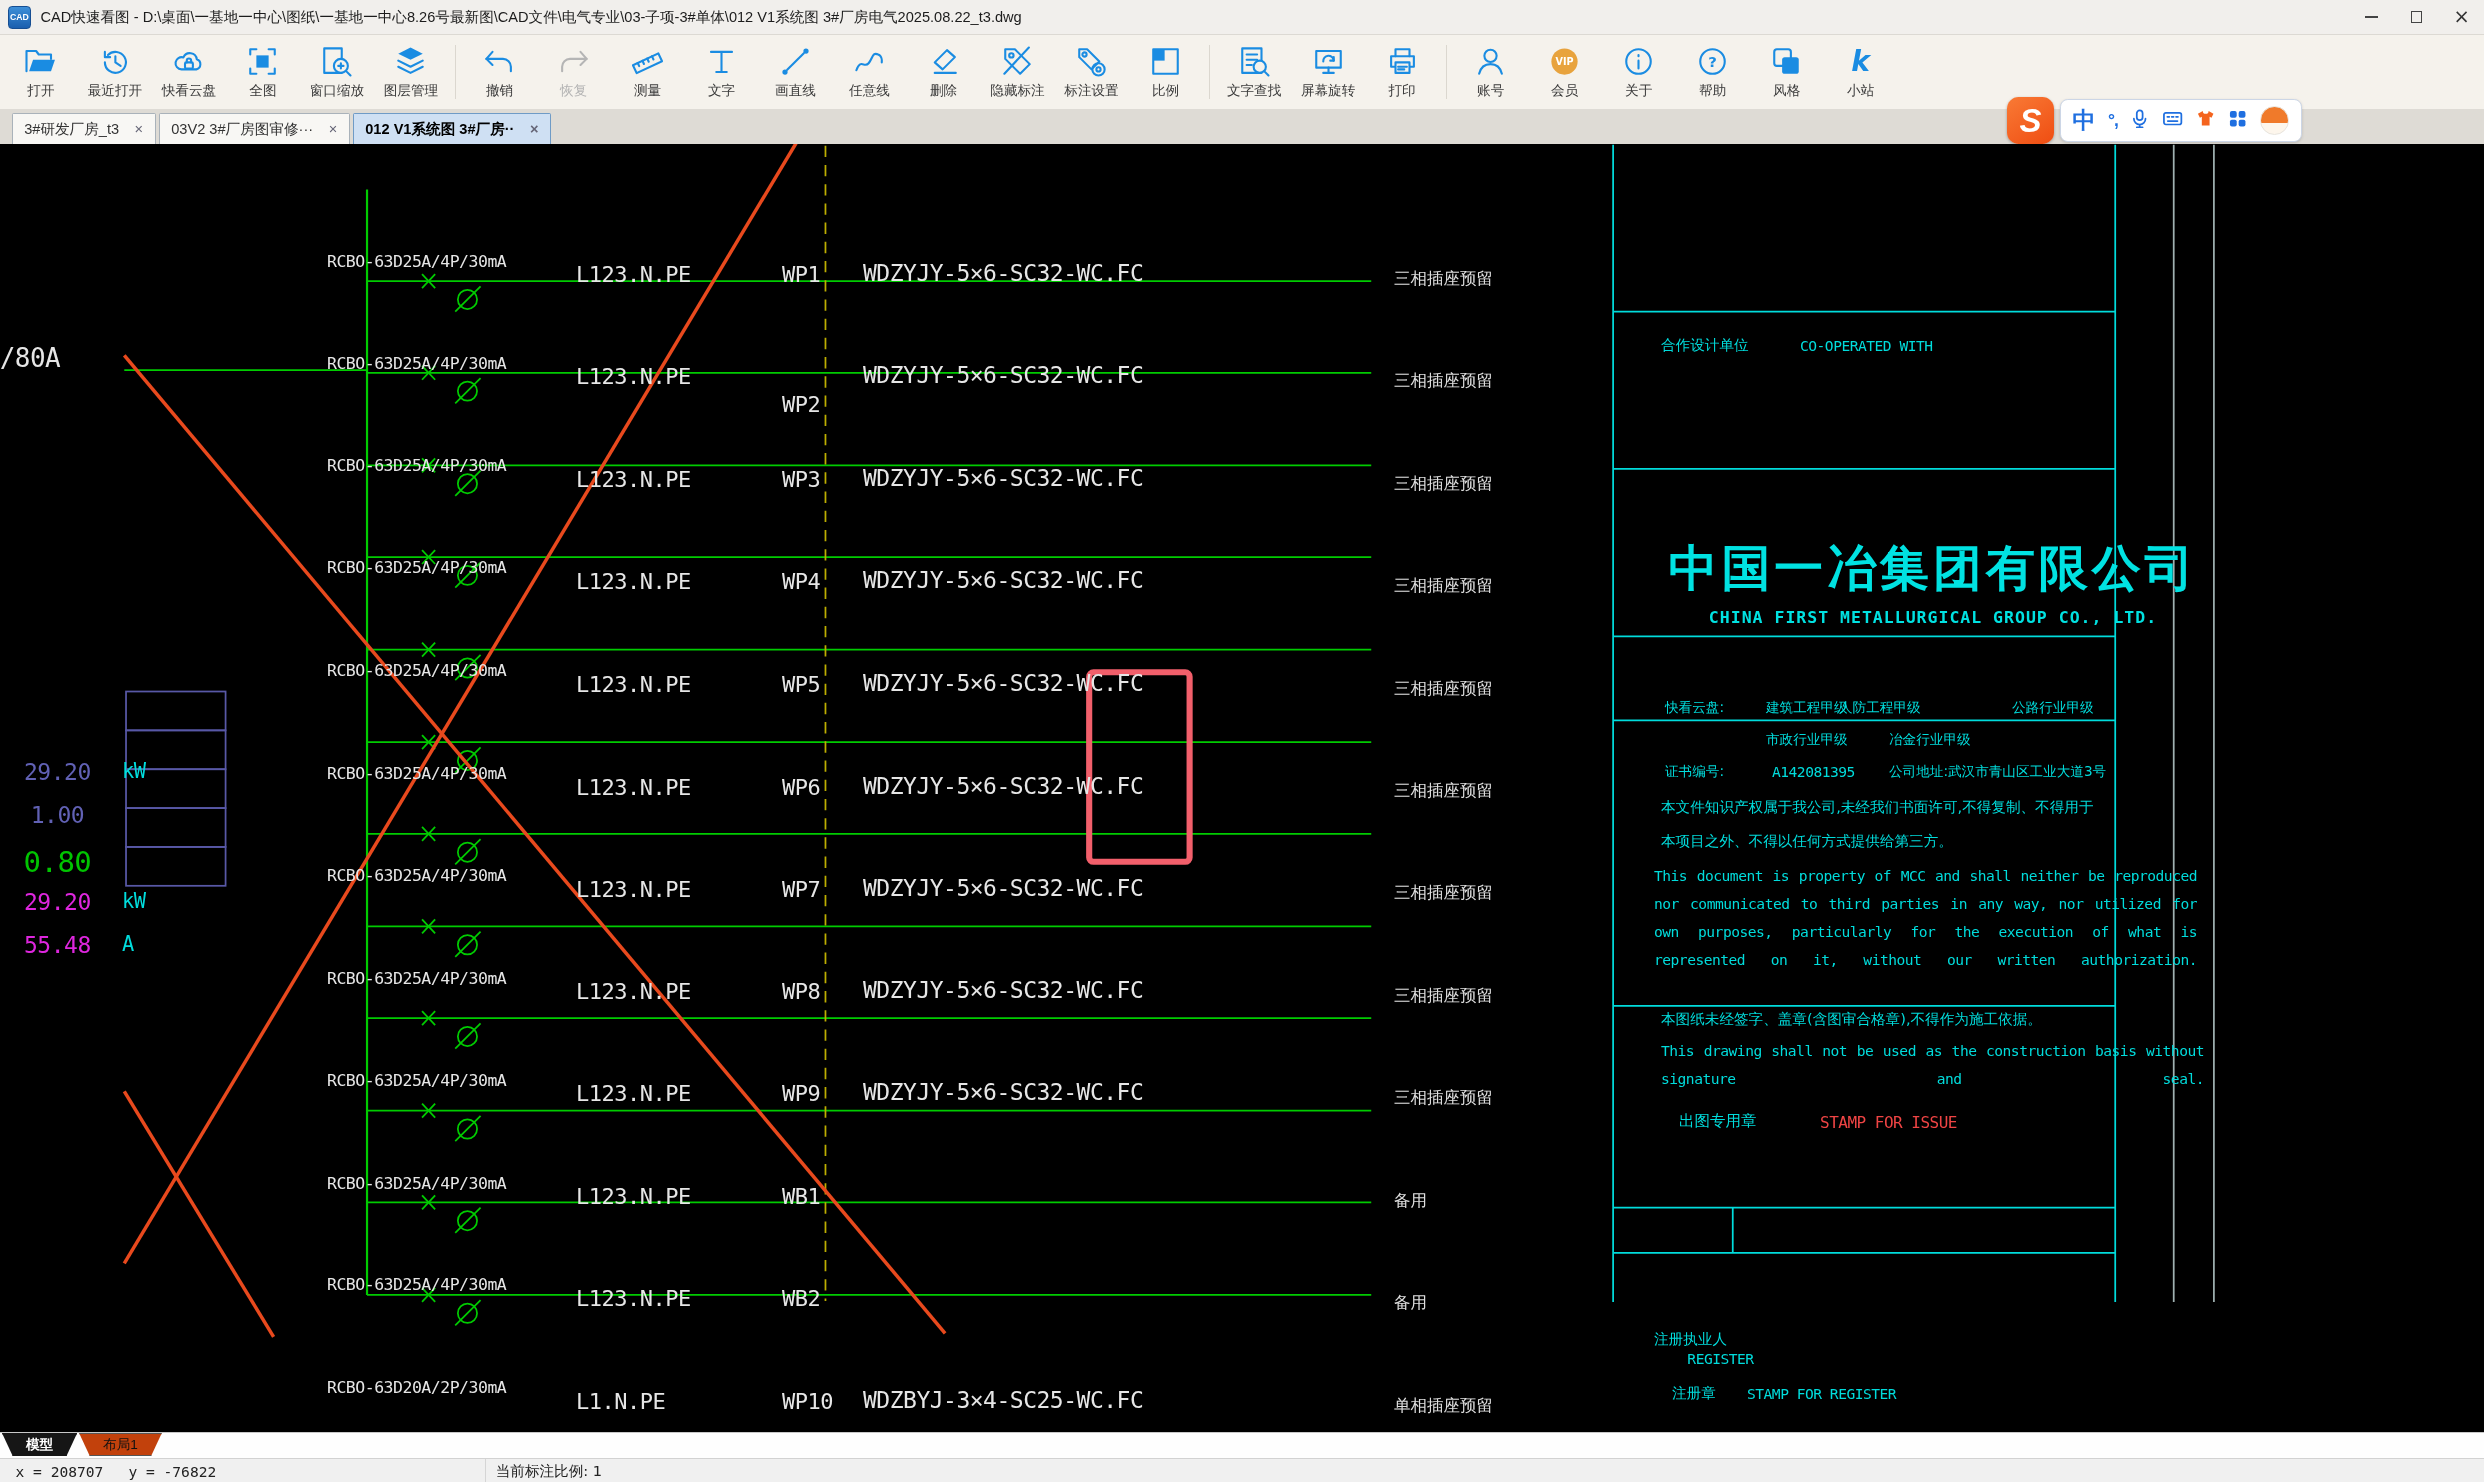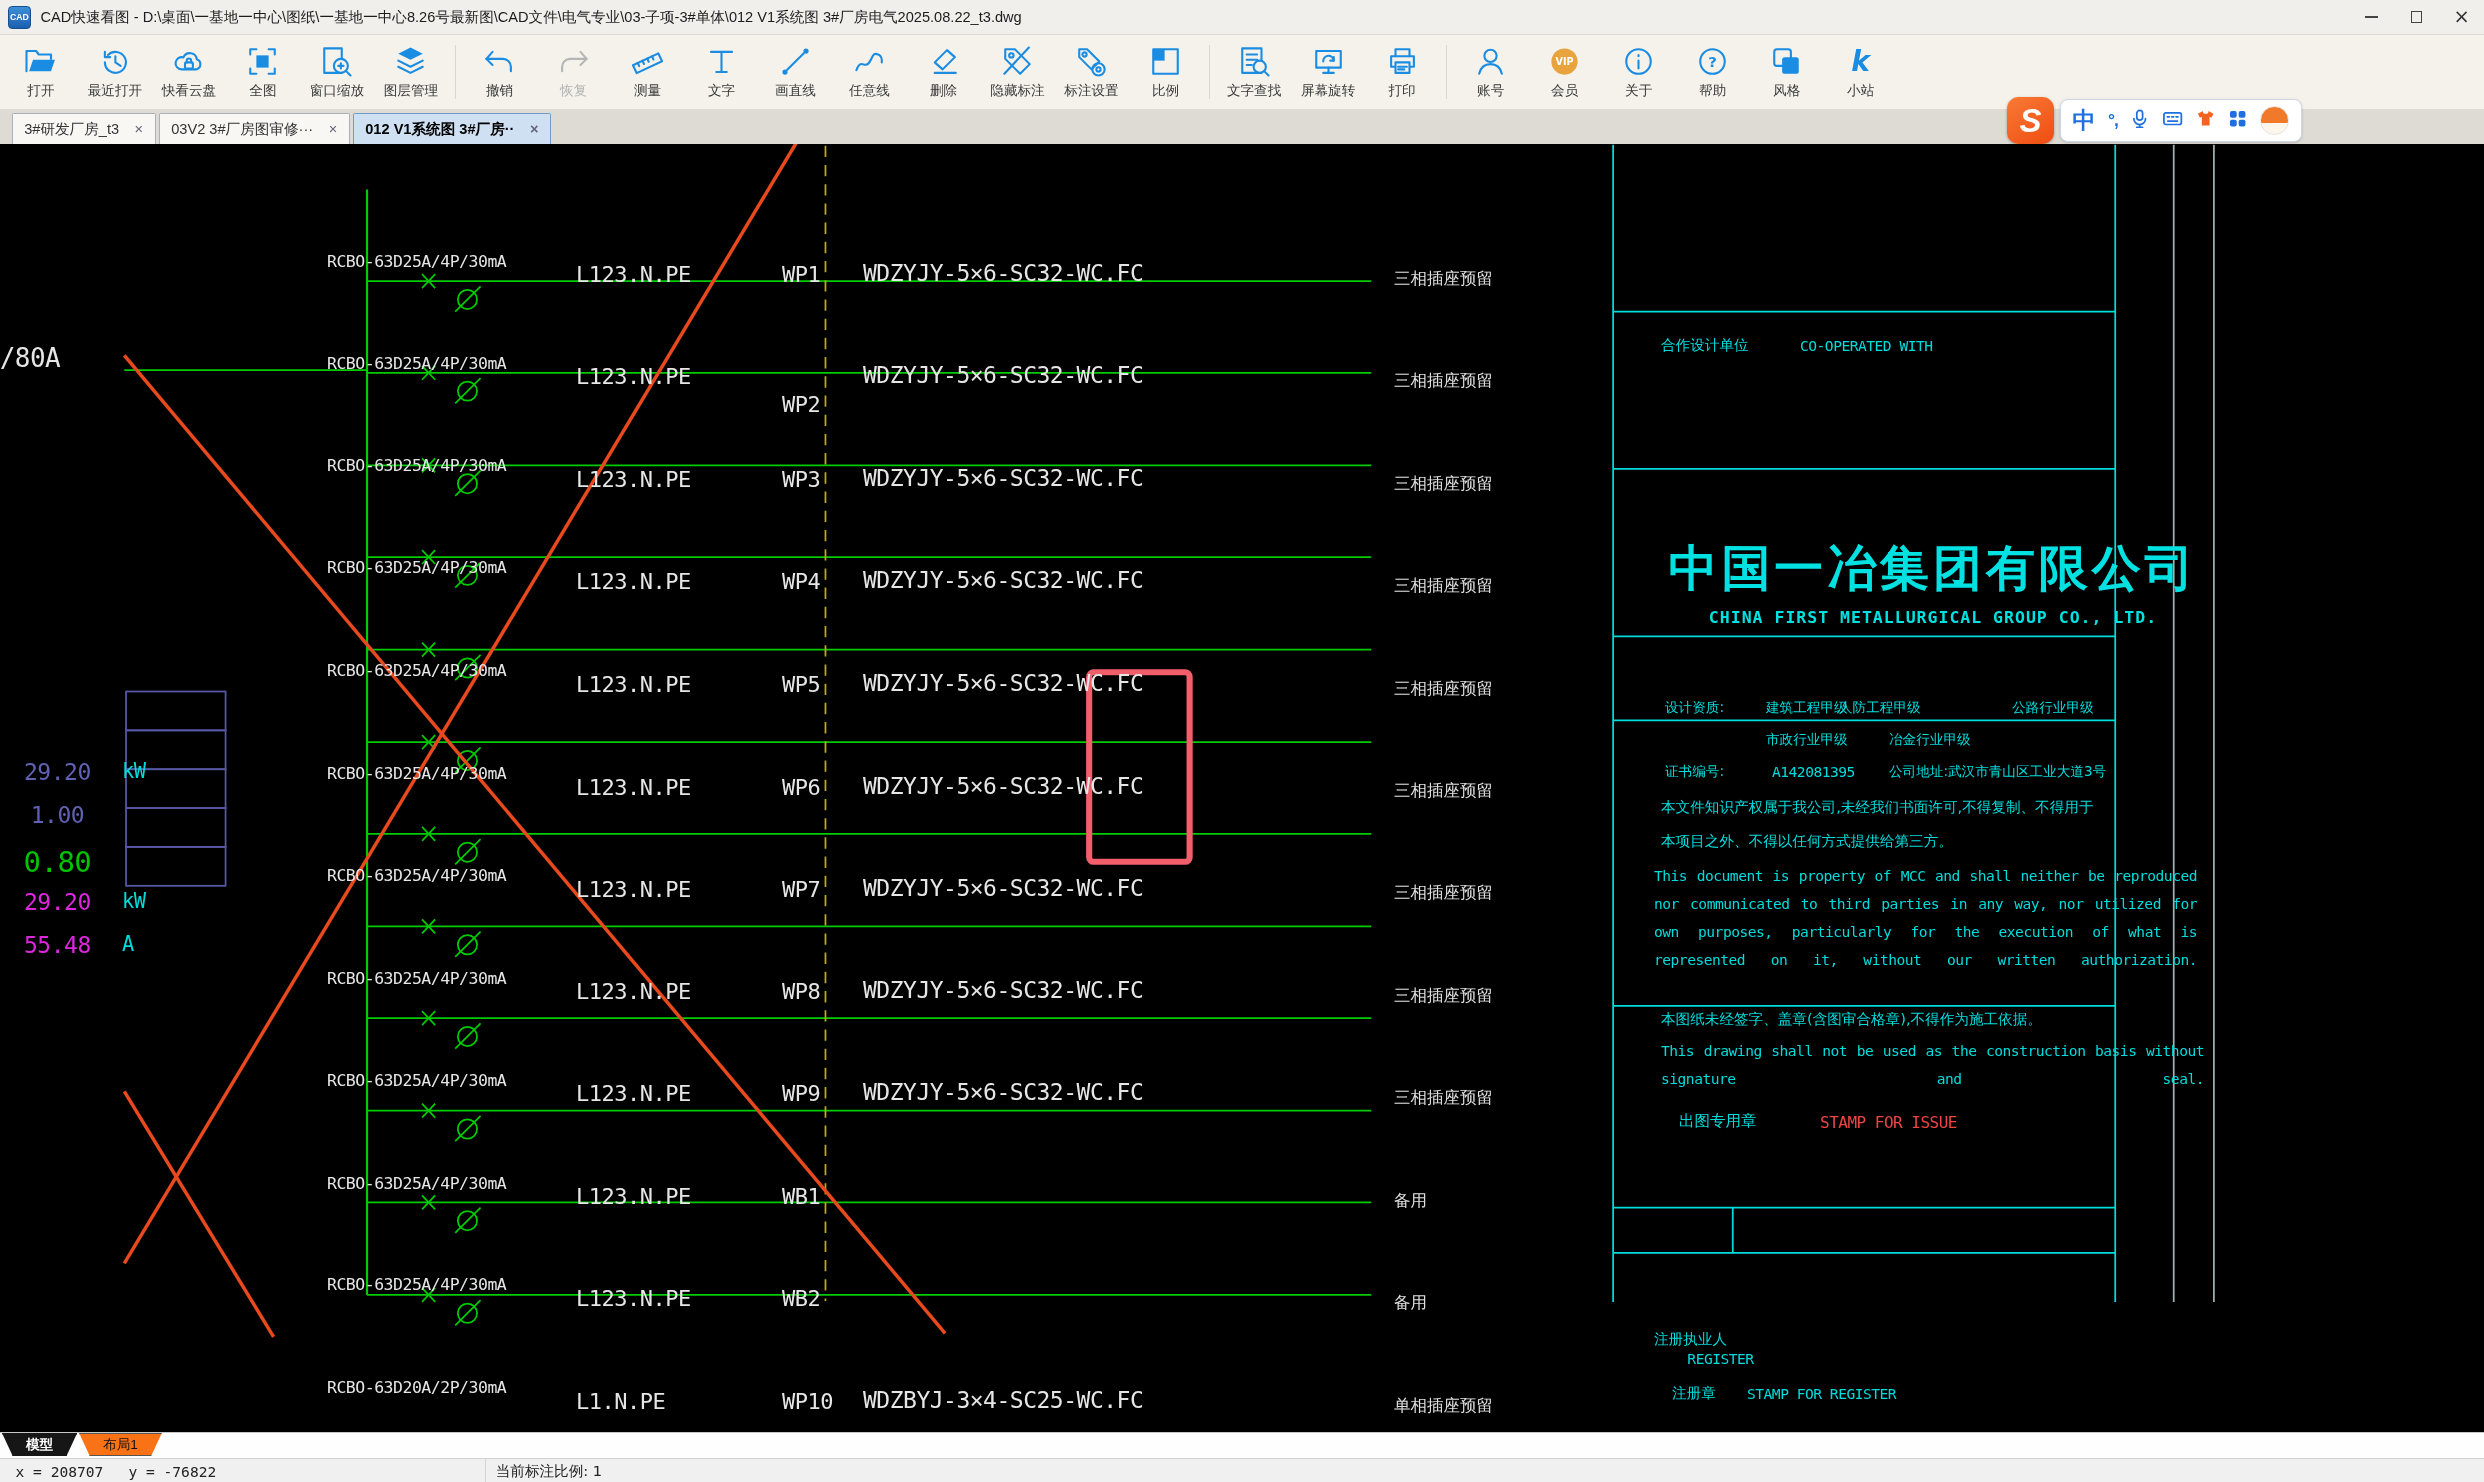--- a/index.html
+++ b/index.html
@@ -58,21 +58,21 @@
   .cadtext { position:absolute; white-space:nowrap; line-height:1;
     font-family:"DejaVu Sans Mono","Liberation Mono",monospace; color:#e6e6e6; letter-spacing:-0.5px; }
   .cadzh { font-family:"DejaVu Sans",sans-serif; letter-spacing:0; }
   .tbjust { white-space:normal; text-align:justify; text-align-last:justify; line-height:28px; }
 
   
   .modelbar { height:26px; background:#fefefe; border-top:1px solid #c8c8c8;
     display:flex; align-items:flex-start; padding-left:2px; gap:1.9px; flex:none; }
   .mtab { height:23px; padding:0 23px; display:flex; align-items:center; font-size:13.6px;
     clip-path:polygon(0 0,100% 0,calc(100% - 10.7px) 100%,10.7px 100%);
-    background:#f97316; color:#111; border:1px solid #555; }
+    background:#c2410c; color:#111; border:1px solid #555; }
   .mtab.active { background:#161616; color:#fff; border-color:#161616; font-weight:bold; }
 
   
   .statusbar { height:25px; background:#f0f0f0; border-top:1px solid #d2d2d2;
     display:flex; align-items:center; font-size:14.6px; color:#222; flex:none;
     font-family:"DejaVu Sans Mono","Liberation Mono",monospace; }
   .coords { padding-left:15.5px; width:485px; display:flex; gap:25px; }
   .ssep { width:1px; height:100%; background:#d5d5d5; }
   .scalelbl { padding-left:9.7px; font-family:"DejaVu Sans","Liberation Sans",sans-serif; }
 </style>
@@ -533,21 +533,21 @@
         <div class="cadtext" style="left: 1.9px; top: 660px; font-size: 23px; color: rgb(97, 97, 180); width: 111px; text-align: center;">1.00</div>
         <div class="cadtext" style="left: 1.9px; top: 704px; font-size: 29px; color: rgb(0, 196, 0); width: 111px; text-align: center;">0.80</div>
         <div class="cadtext" style="left: 1.9px; top: 747px; font-size: 23px; color: rgb(222, 38, 222); width: 111px; text-align: center;">29.20</div>
         <div class="cadtext" style="left: 122px; top: 747px; font-size: 20.4px; color: rgb(0, 220, 220);">kW</div>
         <div class="cadtext" style="left: 1.9px; top: 790px; font-size: 23px; color: rgb(222, 38, 222); width: 111px; text-align: center;">55.48</div>
         <div class="cadtext" style="left: 122px; top: 790px; font-size: 20.4px; color: rgb(0, 220, 220);">A</div>
         <div class="cadtext cadzh" style="left: 1661px; top: 194px; font-size: 14.6px; color: rgb(0, 220, 220);">合作设计单位</div>
         <div class="cadtext" style="left: 1800px; top: 195px; font-size: 14.6px; color: rgb(0, 220, 220);">CO-OPERATED WITH</div>
         <div class="cadtext cadzh" style="left: 1654px; top: 400px; font-size: 49px; color: rgb(0, 226, 226); font-weight: bold; letter-spacing: 3.9px; width: 558px; text-align: center;">中国一冶集团有限公司</div>
         <div class="cadtext" style="left: 1654px; top: 466px; font-size: 16.5px; color: rgb(0, 226, 226); font-weight: bold; letter-spacing: 1px; width: 558px; text-align: center;">CHINA FIRST METALLURGICAL GROUP CO., LTD.</div>
-        <div class="cadtext cadzh" style="left: 1665px; top: 557px; font-size: 13.6px; color: rgb(0, 220, 220);">设计资质:</div>
+        <div class="cadtext cadzh" style="left: 1665px; top: 557px; font-size: 13.6px; color: rgb(0, 220, 220);">快看云盘:</div>
         <div class="cadtext cadzh" style="left: 1766px; top: 557px; font-size: 13.6px; color: rgb(0, 220, 220);">建筑工程甲级</div>
         <div class="cadtext cadzh" style="left: 1839px; top: 557px; font-size: 13.6px; color: rgb(0, 220, 220);">人防工程甲级</div>
         <div class="cadtext cadzh" style="left: 2012px; top: 557px; font-size: 13.6px; color: rgb(0, 220, 220);">公路行业甲级</div>
         <div class="cadtext cadzh" style="left: 1766px; top: 589px; font-size: 13.6px; color: rgb(0, 220, 220);">市政行业甲级</div>
         <div class="cadtext cadzh" style="left: 1889px; top: 589px; font-size: 13.6px; color: rgb(0, 220, 220);">冶金行业甲级</div>
         <div class="cadtext cadzh" style="left: 1665px; top: 621px; font-size: 13.6px; color: rgb(0, 220, 220);">证书编号:</div>
         <div class="cadtext" style="left: 1772px; top: 621px; font-size: 14.6px; color: rgb(0, 220, 220);">A142081395</div>
         <div class="cadtext cadzh" style="left: 1889px; top: 621px; font-size: 13.6px; color: rgb(0, 220, 220);">公司地址:武汉市青山区工业大道3号</div>
         <div class="cadtext cadzh" style="left: 1661px; top: 656px; font-size: 14.6px; color: rgb(0, 220, 220);">本文件知识产权属于我公司,未经我们书面许可,不得复制、不得用于</div>
         <div class="cadtext cadzh" style="left: 1661px; top: 690px; font-size: 14.6px; color: rgb(0, 220, 220);">本项目之外、不得以任何方式提供给第三方。</div>

